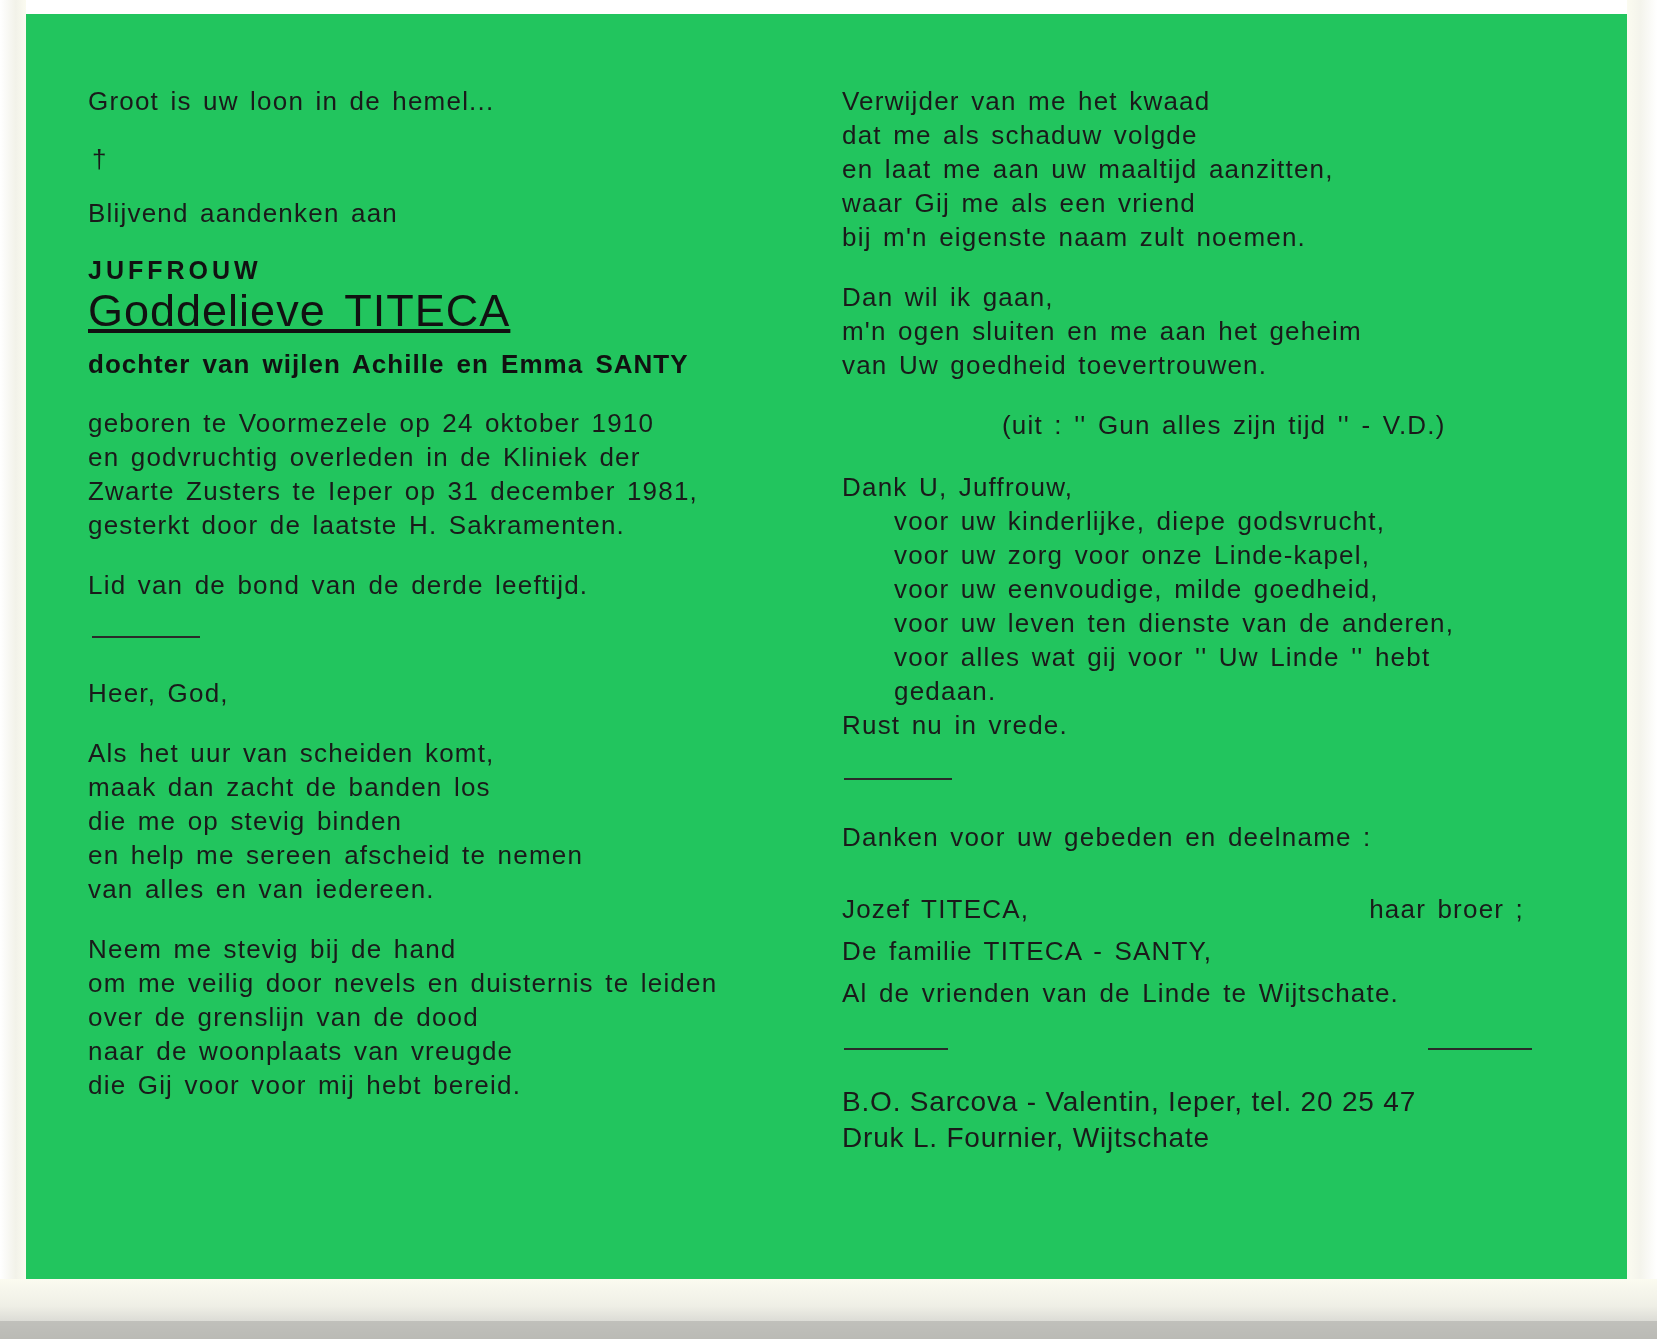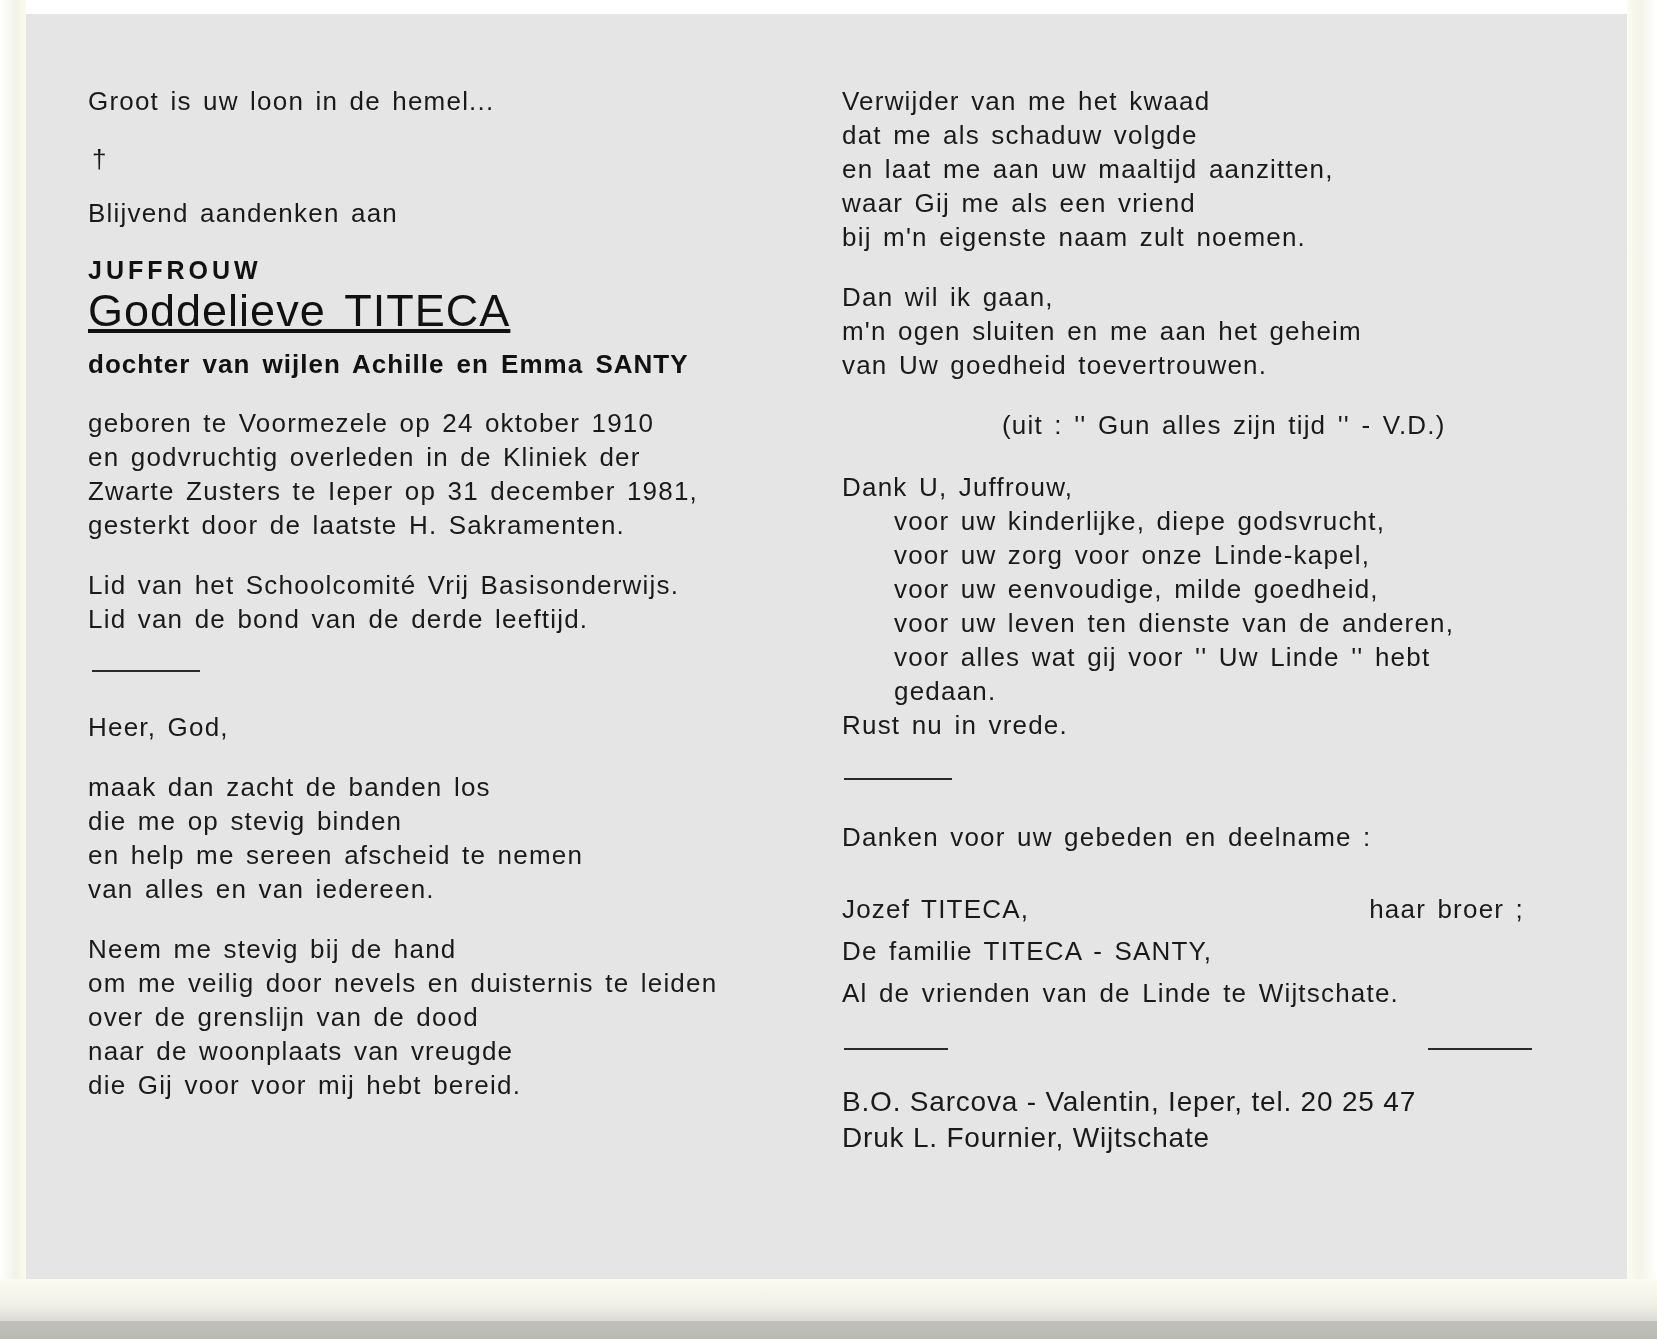--- a/index.html
+++ b/index.html
@@ -12,21 +12,21 @@
     height: 1339px;
     font-family: "Liberation Sans", sans-serif;
     overflow: hidden;
   }
   .card {
     position: absolute;
     left: 0;
     top: 0;
     width: 1657px;
     height: 1339px;
-    background: #e5e5e5;
+    background: #22c55e;
     box-sizing: border-box;
   }
   
   .edge-top {
     position: absolute;
     left: 0; top: 0; width: 1657px; height: 14px;
     background: #ffffff;
   }
   .edge-left {
     position: absolute;
@@ -182,29 +182,29 @@
       <div class="parents">dochter van wijlen Achille en Emma SANTY</div>
 
       <div class="block">
         <div class="line">geboren te Voormezele op 24 oktober 1910</div>
         <div class="line">en godvruchtig overleden in de Kliniek der</div>
         <div class="line">Zwarte Zusters te Ieper op 31 december 1981,</div>
         <div class="line">gesterkt door de laatste H. Sakramenten.</div>
       </div>
 
       <div class="block">
-        <div class="line">Lid van het Schoolcomité Vrij Basisonderwijs.</div>
         <div class="line">Lid van de bond van de derde leeftijd.</div>
       </div>
 
       <div class="rule"></div>
 
       <div class="line block">Heer, God,</div>
 
       <div class="block">
+        <div class="line">Als het uur van scheiden komt,</div>
         <div class="line">maak dan zacht de banden los</div>
         <div class="line">die me op stevig binden</div>
         <div class="line">en help me sereen afscheid te nemen</div>
         <div class="line">van alles en van iedereen.</div>
       </div>
 
       <div class="block">
         <div class="line">Neem me stevig bij de hand</div>
         <div class="line">om me veilig door nevels en duisternis te leiden</div>
         <div class="line">over de grenslijn van de dood</div>

